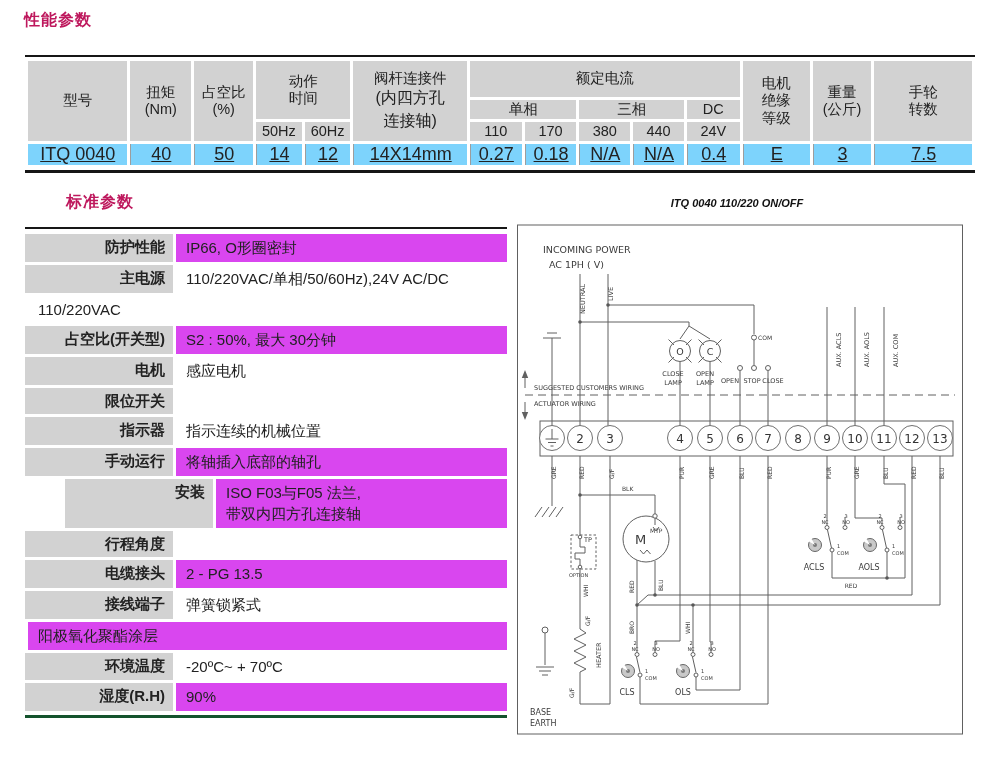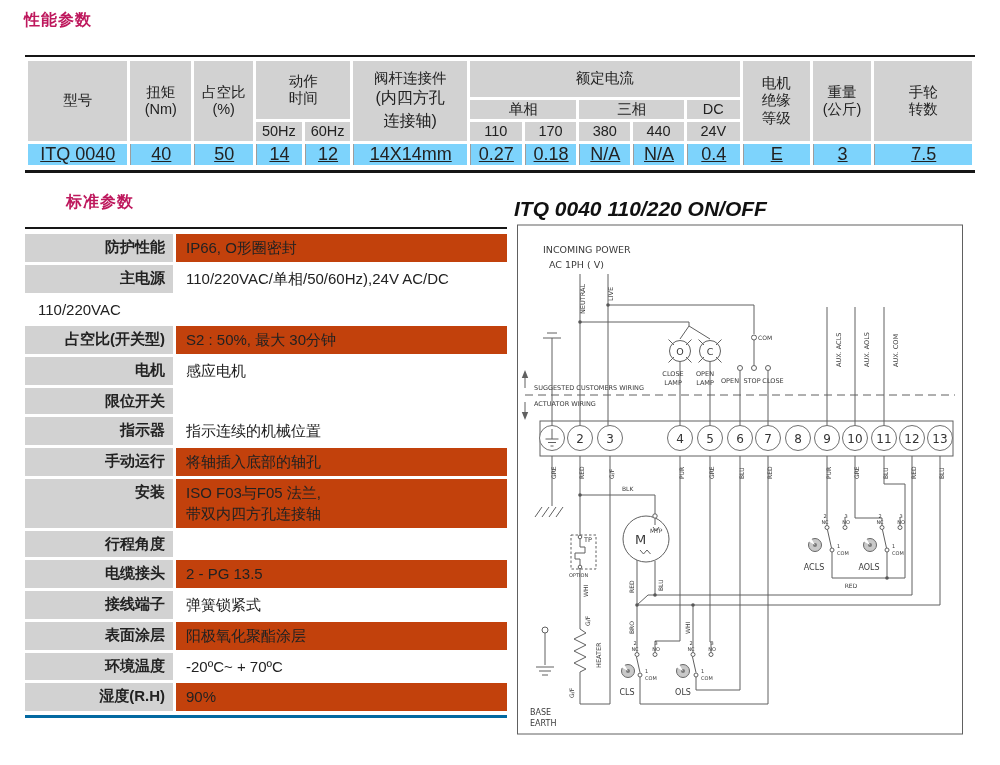--- a/index.html
+++ b/index.html
@@ -20,30 +20,30 @@
   #perf-table .hd{background:#d2d2d2;font-size:14.5px;color:#222;}
   #perf-table .r1{height:36px;}
   #perf-table .r2{height:19px;}
   #perf-table .r3{height:19px;}
   #perf-table .small{font-size:16px;line-height:1.4;}
   #perf-table .data td{background:#7dd3fc;font-size:18px;height:20px;border-left:1px solid #9d9d9d;text-decoration:underline;}
   #perf-table .data td.first{border-left:none;}
 
   
   #std-wrap{position:absolute;left:25px;top:227px;width:482px;
-    border-top:2px solid #161616;border-bottom:3px solid #0369a1;padding:5px 0 4px 0;}
+    border-top:2px solid #161616;border-bottom:3px solid #14532d;padding:5px 0 4px 0;}
   .srow{display:flex;margin-bottom:3px;}
   .srow .lbl{width:140px;background:#d2d2d2;font-weight:bold;text-align:right;
     padding:3px 8px 3px 0;font-size:15px;color:#222;line-height:1.35;}
   .srow .val{flex:1;margin-left:3px;padding:3px 0 3px 10px;font-size:15px;color:#222;line-height:1.45;}
-  .srow.shaded .val{background:#c2410c;}
+  .srow.shaded .val{background:#d946ef;}
 
   
-  #diag-title{position:absolute;left:514px;top:197px;width:446px;text-align:left;
-    font-size:21px;font-weight:bold;font-style:italic;color:#111;}
+  #diag-title{position:absolute;left:514px;top:197px;width:446px;text-align:center;
+    font-size:11px;font-weight:bold;font-style:italic;color:#111;}
   #diag{position:absolute;left:514px;top:222px;}
   #diag line,#diag path.w,#diag rect,#diag circle{stroke:#606060;stroke-width:1;fill:none;}
   #diag circle.term{fill:#fff;stroke:#707070;}
   #diag circle.pt{fill:#fff;stroke:#606060;}
   #diag circle.dot{fill:#585858;stroke:none;}
   #diag text{font-family:"DejaVu Sans","Liberation Sans",sans-serif;fill:#3a3a3a;}
   #diag .t9{font-size:9.5px;}
   #diag .t8{font-size:8px;}
   #diag .t65{font-size:6.5px;}
   #diag .t6{font-size:6px;}
@@ -174,39 +174,38 @@
     </div>
   <div class="srow">
       <div class="lbl">指示器</div>
       <div class="val">指示连续的机械位置</div>
     </div>
   <div class="srow shaded">
       <div class="lbl">手动运行</div>
       <div class="val">将轴插入底部的轴孔</div>
     </div>
   <div class="srow shaded">
-      <div class="lbl" style="align-self:stretch;">安装</div>
+      <div class="lbl" style="align-self:stretch;margin-left:40px;">安装</div>
       <div class="val">
         <div>ISO F03与F05 法兰,</div>
         <div>带双内四方孔连接轴</div>
       </div>
     </div>
   <div class="srow">
       <div class="lbl">行程角度</div>
     </div>
   <div class="srow shaded">
       <div class="lbl">电缆接头</div>
       <div class="val">2 - PG 13.5</div>
     </div>
   <div class="srow">
       <div class="lbl">接线端子</div>
       <div class="val">弹簧锁紧式</div>
     </div>
   <div class="srow shaded">
-      <div class="lbl">表面涂层</div>
       <div class="val">阳极氧化聚酯涂层</div>
     </div>
   <div class="srow">
       <div class="lbl">环境温度</div>
       <div class="val">-20ºC~ + 70ºC</div>
     </div>
   <div class="srow shaded" style="margin-bottom:0;">
       <div class="lbl">湿度(R.H)</div>
       <div class="val">90%</div>
     </div>

